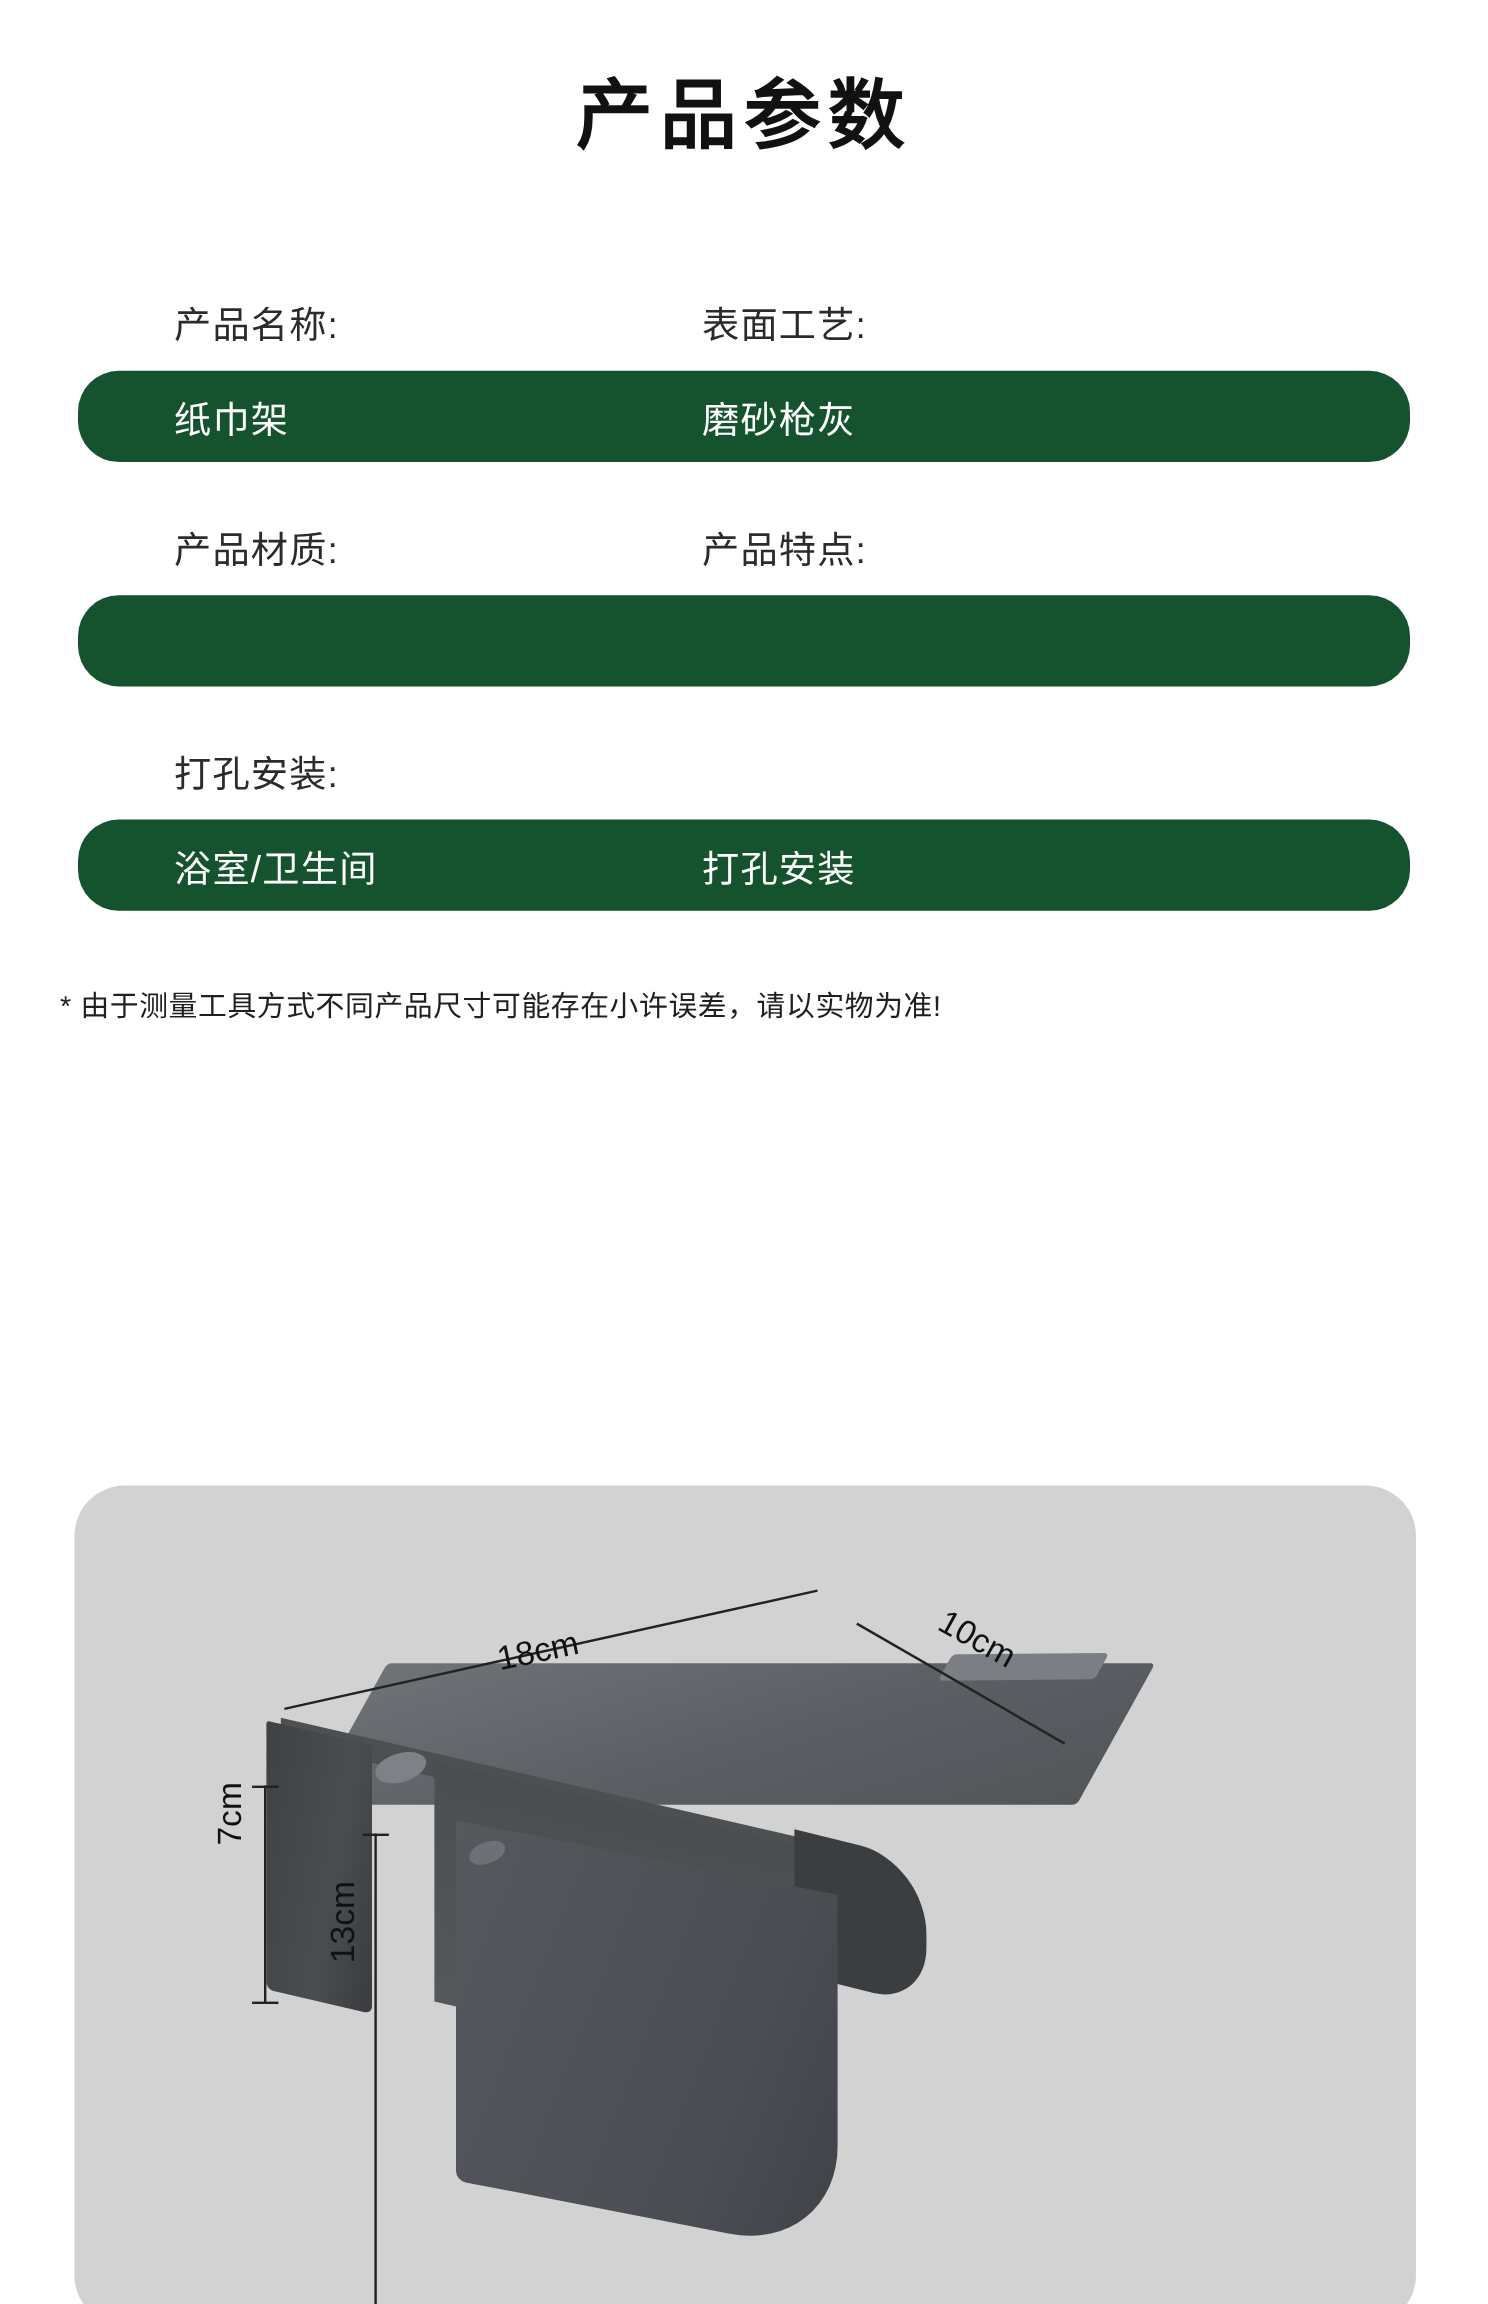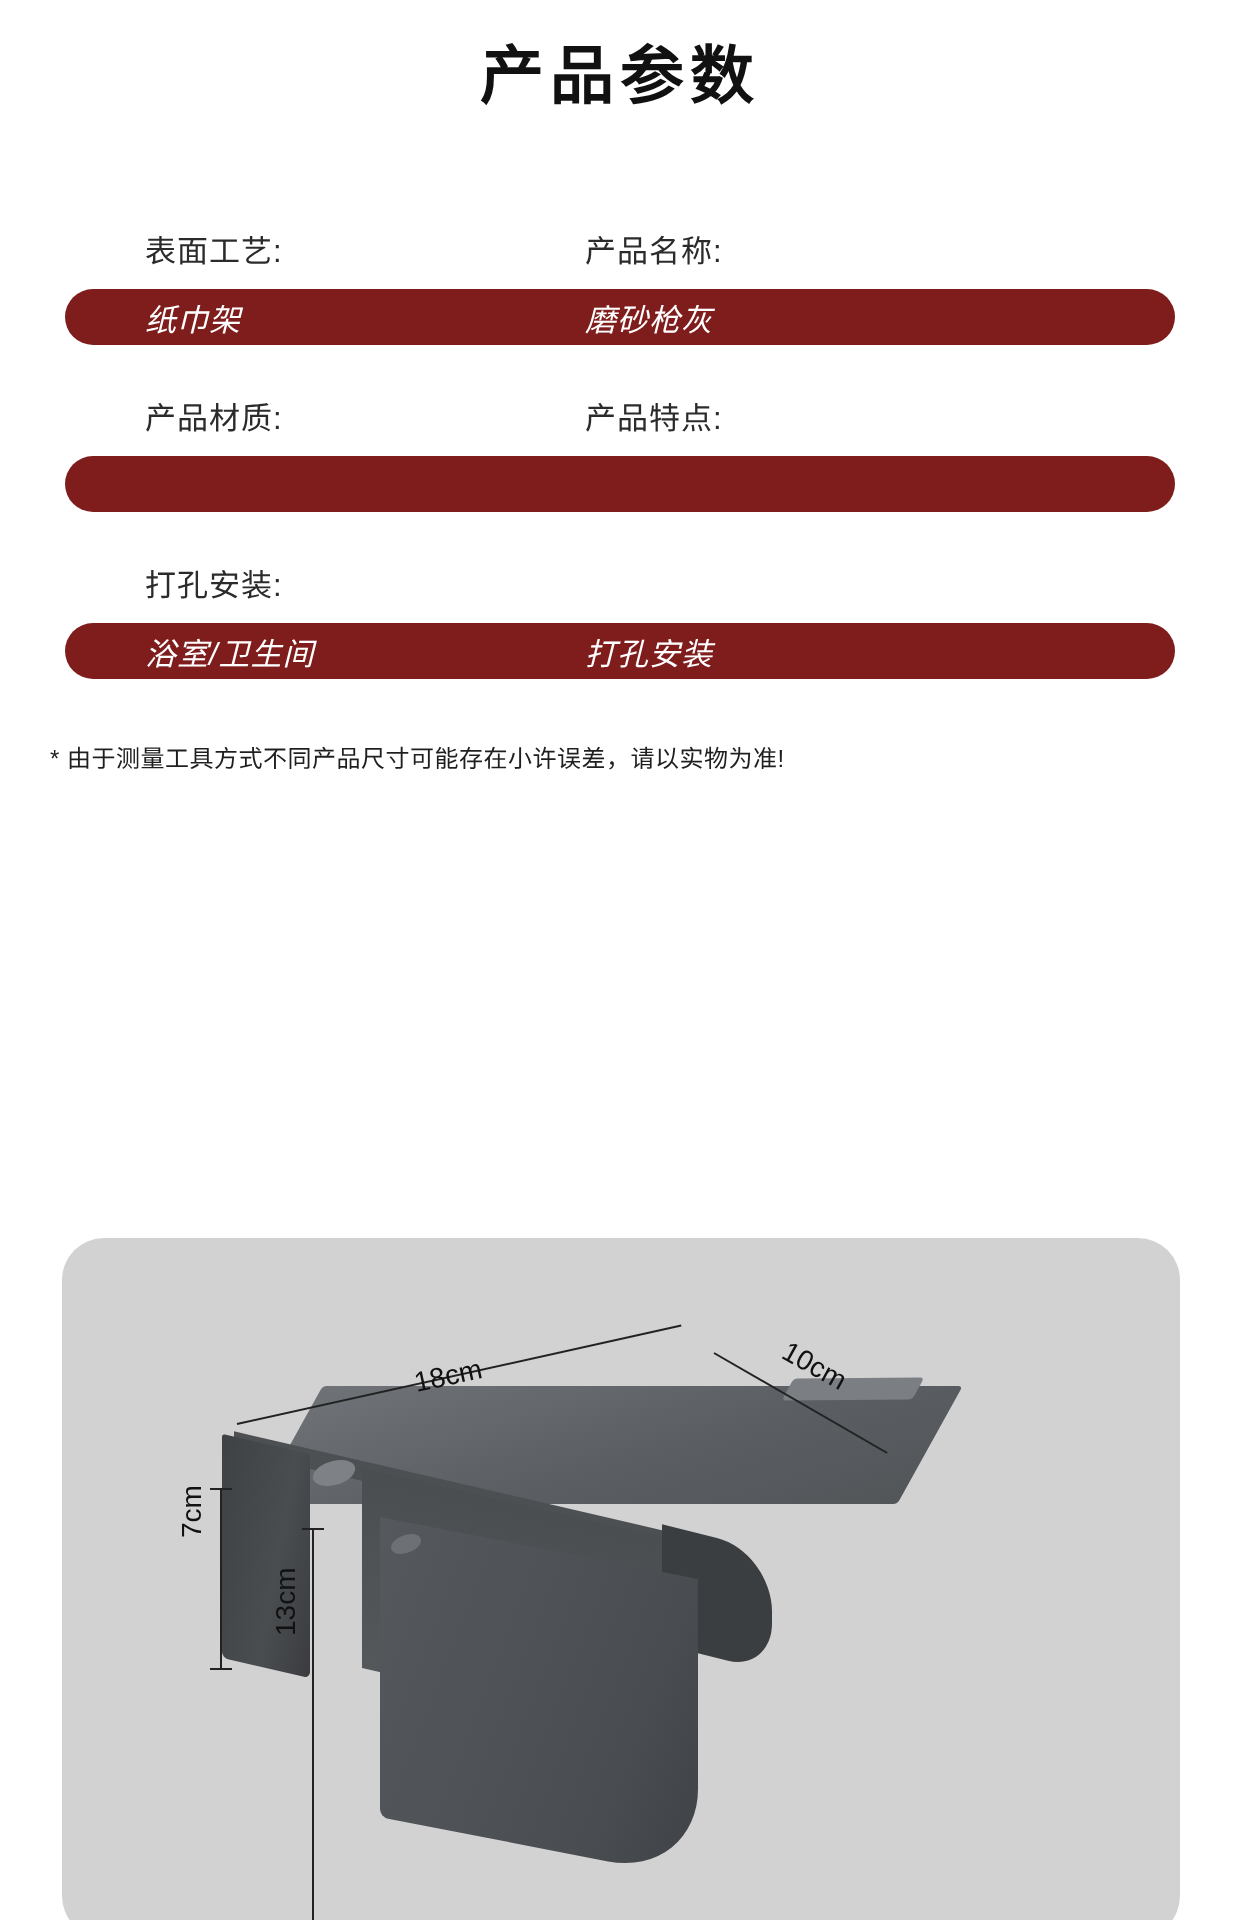--- a/index.html
+++ b/index.html
@@ -16,21 +16,21 @@
     position: relative;
   }
 
   
   .page-title {
     text-align: center;
     font-size: 64px;
     font-weight: bold;
     letter-spacing: 6px;
     margin: 0;
-    padding-top: 24px;
+    padding-top: 44px;
     color: #111111;
   }
 
   
   .spec-area {
     margin-top: 110px;
     padding: 0 65px;
   }
   .spec-group {
     margin-bottom: 48px;
@@ -42,28 +42,27 @@
   }
   .spec-label {
     font-size: 31px;
     color: #2b2b2b;
     letter-spacing: 1px;
   }
   .spec-label.col1 { width: 440px; }
   .spec-label.col2 { width: 440px; }
 
   .spec-bar {
-    background: #7f1d1d;
+    background: #14532d;
     border-radius: 34px;
-    height: 56px;
+    height: 76px;
     display: flex;
     align-items: center;
     padding-left: 80px;
     box-sizing: border-box;
-    font-style: italic;
   }
   .spec-value {
     color: #ffffff;
     font-size: 31px;
     letter-spacing: 1px;
   }
   .spec-value.col1 { width: 440px; }
   .spec-value.col2 { width: 440px; }
 
   
@@ -245,22 +244,22 @@
 </style>
 </head>
 <body>
 
 <h1 class="page-title">产品参数</h1>
 
 <div class="spec-area">
 
   <div class="spec-group">
     <div class="spec-labels">
+      <div class="spec-label col1">产品名称:</div>
       <div class="spec-label col2">表面工艺:</div>
-      <div class="spec-label col1">产品名称:</div>
     </div>
     <div class="spec-bar">
       <div class="spec-value col1">纸巾架</div>
       <div class="spec-value col2">磨砂枪灰</div>
     </div>
   </div>
 
   <div class="spec-group">
     <div class="spec-labels">
       <div class="spec-label col1">产品材质:</div>

